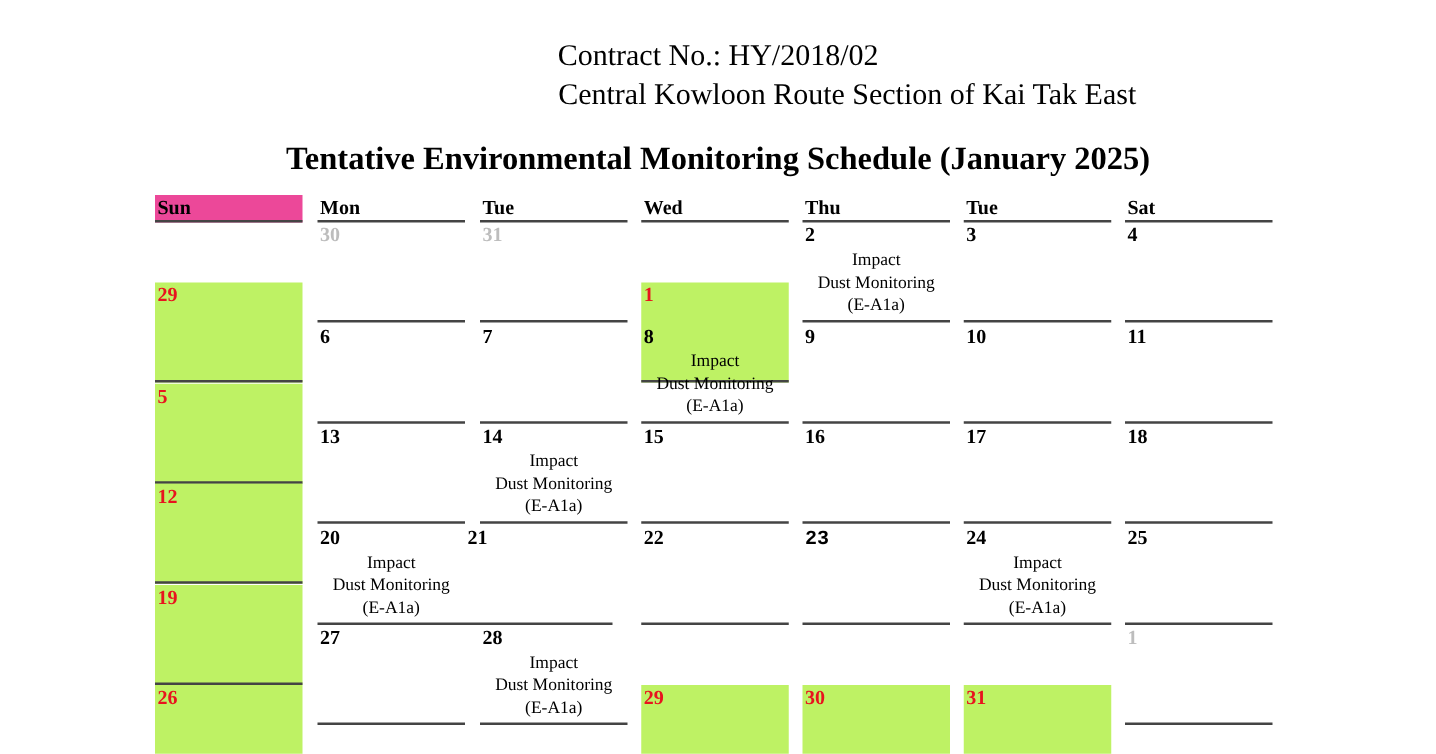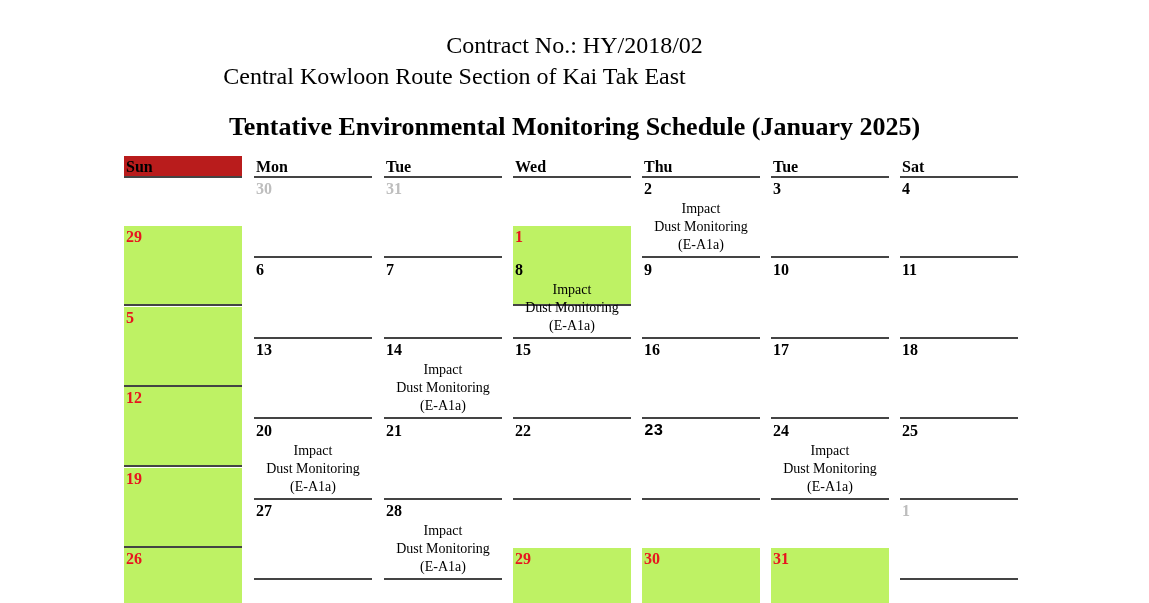--- a/index.html
+++ b/index.html
@@ -1,24 +1,24 @@
 <!DOCTYPE html>
 <html><head>
 <meta charset="utf-8">
 <style>
   html, body { margin: 0; padding: 0; background: #ffffff; }
   body { width: 1149px; height: 603px; position: relative; overflow: hidden;
          font-family: "Liberation Serif", "DejaVu Serif", serif; color: #000; }
   .title1 { position: absolute; left: 0; width: 1149px; top: 31px; text-align: center; font-size: 24px; line-height: 28px; }
-  .title2 { position: absolute; left: 0; width: 909px; top: 62px; text-align: center; font-size: 24px; line-height: 28px; }
+  .title2 { position: absolute; left: 0; width: 909px; top: 62px; text-align: right; font-size: 24px; line-height: 28px; }
   .title3 { position: absolute; left: 0; width: 1149px; top: 114px; text-align: center; font-size: 26px; font-weight: bold; line-height: 26px; }
   .cal { position: absolute; left: 124px; top: 156px; width: 895px; }
   .hdr-row { position: relative; height: 22px; }
   .hdr { position: absolute; top: 0; width: 118px; height: 20px; border-bottom: 2px solid #444; font-weight: bold; font-size: 16px; line-height: 22px; padding-left: 2px; box-sizing: border-box; height: 22px; }
-  .hdr.sun { background: #b91c1c; }
+  .hdr.sun { background: #ec4899; }
   .week { position: relative; height: 80.5px; }
   .cell { position: absolute; top: 0; width: 118px; height: 80px; border-bottom: 2px solid #444; box-sizing: border-box; }
   .cell.shade { background: #bef264; margin-top: 48px; }
   .num { position: absolute; left: 2px; top: 2px; font-weight: bold; font-size: 16px; line-height: 18px; }
   .num.red { color: #e8141e; }
   .num.grey { color: #bdbdbd; }
   .num.black { color: #000; }
   .ev { position: absolute; left: 0; right: 0; top: 22px; text-align: center; font-size: 14px; line-height: 18px; }
 </style>
 </head>
@@ -128,21 +128,21 @@
           <div class="num red">19</div>
         </div>
         <div class="cell" style="left: 130px;">
           <div class="num black">20</div>
           <div class="ev">
             <div>Impact</div>
             <div>Dust Monitoring</div>
             <div>(E-A1a)</div>
           </div>
         </div>
-        <div class="cell" style="left: 260px;">
+        <div class="cell" style="left: 248px;">
           <div class="num black">21</div>
         </div>
         <div class="cell" style="left: 389px;">
           <div class="num black">22</div>
         </div>
         <div class="cell" style="left: 518px; font-family: Liberation Mono, monospace;">
           <div class="num black">23</div>
         </div>
         <div class="cell" style="left: 647px;">
           <div class="num black">24</div>

